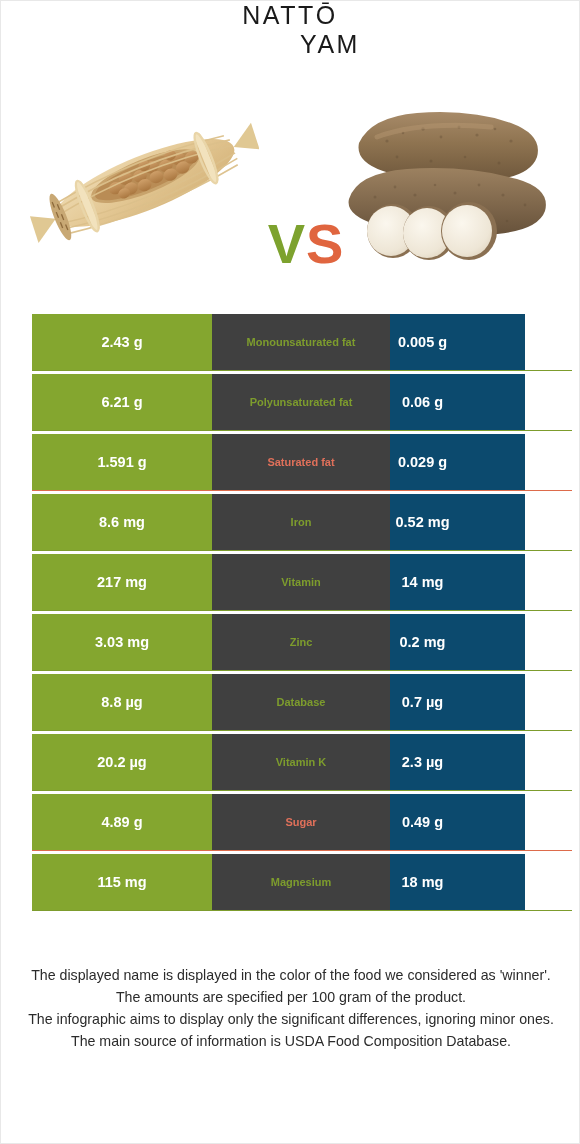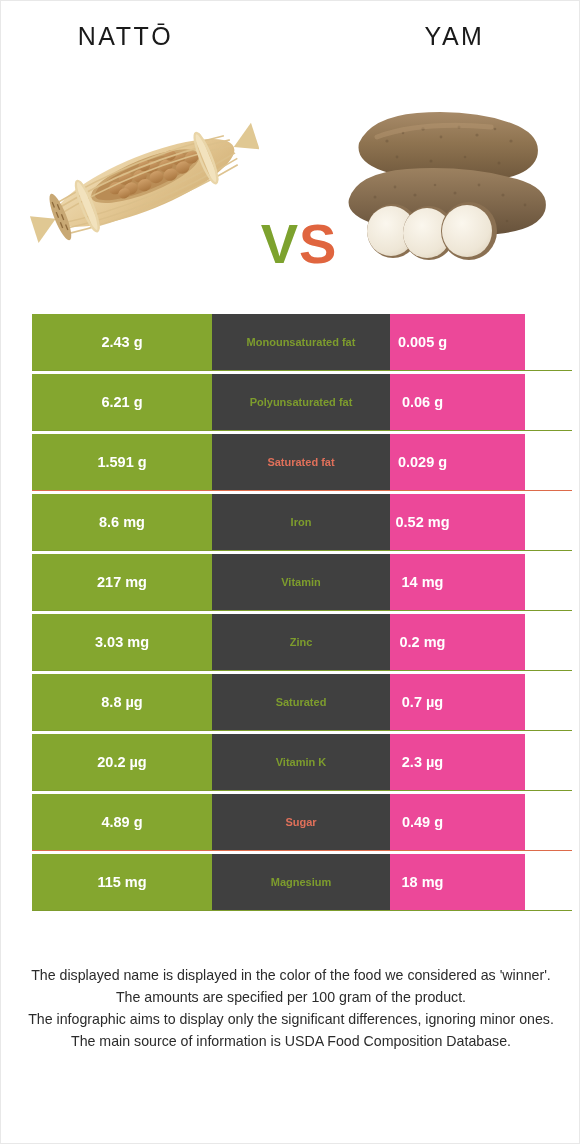--- a/index.html
+++ b/index.html
@@ -15,20 +15,21 @@
     overflow: hidden;
     border: 1px solid #e8e8e8;
     box-sizing: border-box;
   }
 
   
   .header {
     height: 70px;
     display: flex;
     align-items: center;
+    flex-direction: column;
   }
   .header-title {
     font-size: 25px;
     font-weight: 300;
     letter-spacing: 2.5px;
     color: #1a1a1a;
     text-align: center;
     font-family: "Liberation Sans", sans-serif;
   }
   .title-left { width: 250px; margin-left: 0; }
@@ -43,21 +44,21 @@
     position: absolute;
     top: 0;
     width: 230px;
     height: 200px;
   }
   .hero-left { left: 28px; }
   .hero-right { left: 330px; }
 
   .vs {
     position: absolute;
-    left: 243px;
+    left: 250px;
     top: 140px;
     width: 110px;
     text-align: center;
     font-size: 56px;
     font-weight: 700;
     letter-spacing: 1px;
     font-family: "Liberation Sans", sans-serif;
   }
   .vs .v { color: #7da22e; }
   .vs .s { color: #e0653f; }
@@ -84,21 +85,21 @@
     font-weight: 600;
     color: #ffffff;
     box-sizing: border-box;
   }
   .cell-left {
     width: 180px;
     background: #84a62f;
   }
   .cell-right {
     width: 205px;
-    background: #ec4899;
+    background: #0c4a6e;
     margin-left: 108px;
   }
   .cell-mid {
     position: absolute;
     left: 180px;
     top: 0;
     width: 178px;
     height: 56px;
     display: flex;
     align-items: center;
@@ -326,21 +327,21 @@
 
   <div class="row">
     <div class="cell cell-left">3.03 mg</div>
     <div class="cell-mid label-green">Zinc</div>
     <div class="cell cell-right">0.2 mg</div>
     <div class="sep green"></div>
   </div>
 
   <div class="row">
     <div class="cell cell-left">8.8 µg</div>
-    <div class="cell-mid label-green">Saturated</div>
+    <div class="cell-mid label-green">Database</div>
     <div class="cell cell-right">0.7 µg</div>
     <div class="sep green"></div>
   </div>
 
   <div class="row">
     <div class="cell cell-left">20.2 µg</div>
     <div class="cell-mid label-green">Vitamin K</div>
     <div class="cell cell-right">2.3 µg</div>
     <div class="sep green"></div>
   </div>

